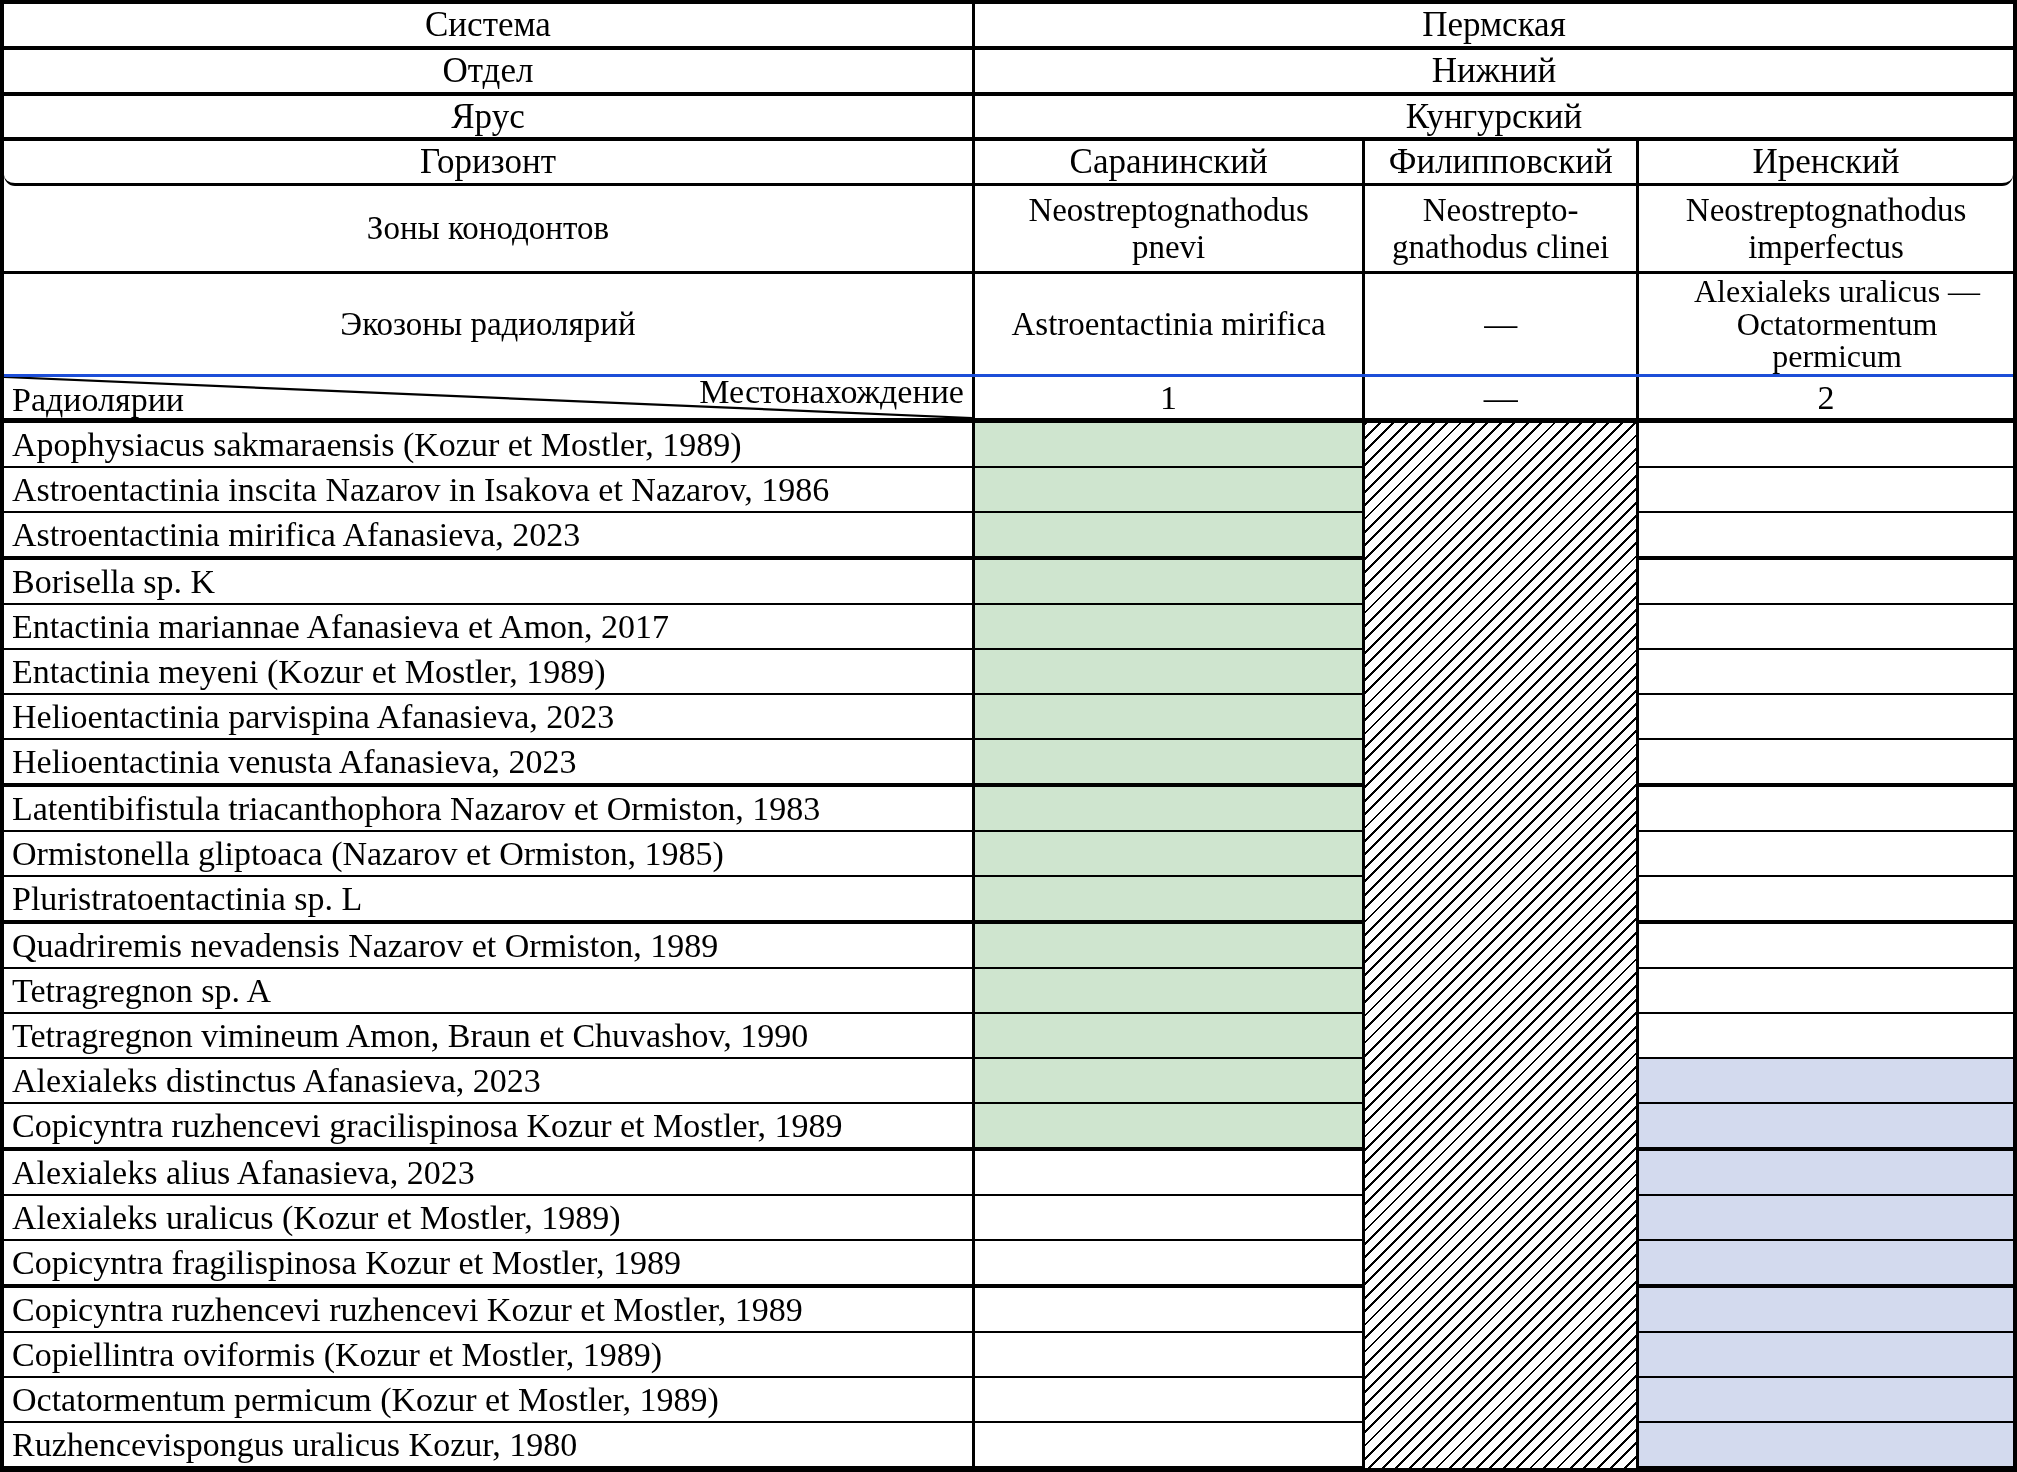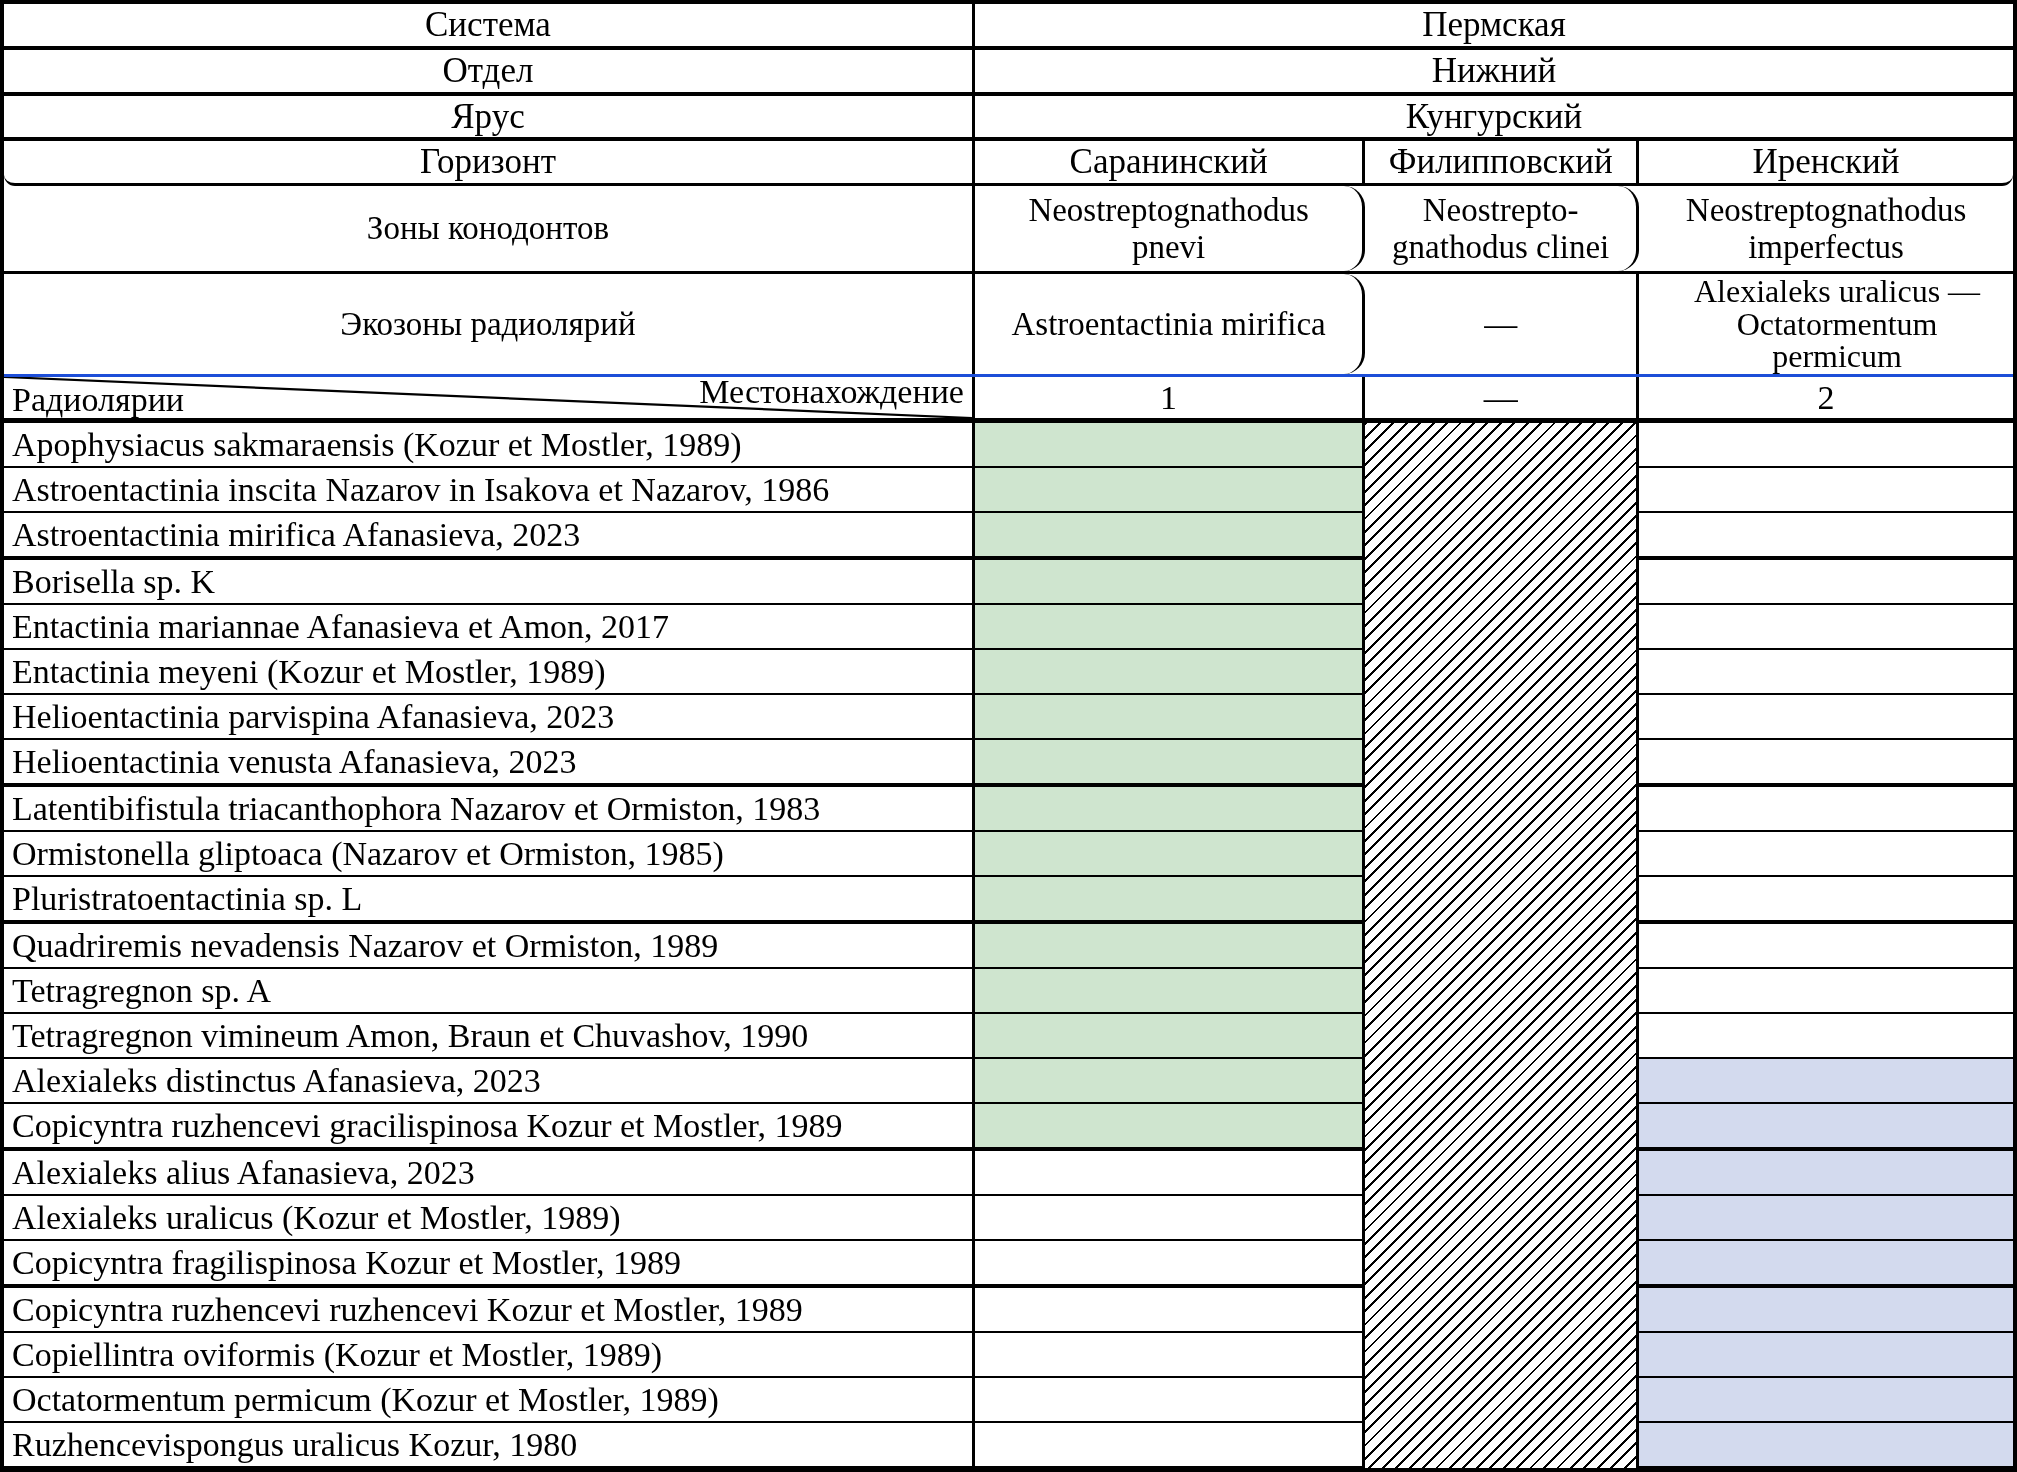--- a/index.html
+++ b/index.html
@@ -33,21 +33,21 @@
   .br { border-right: 3px solid #000; }
 
   
   .hr-sys, .hr-otd, .hr-yar { flex: 0 0 46px; border-bottom: 4px solid #000; font-size: 35px; }
   .hr-yar { flex-basis: 45px; }
   .hr-gor { flex: 0 0 45px; border-bottom: 3px solid #000; font-size: 35px; border-radius: 11px; }
   .hr-con { flex: 0 0 88px; border-bottom: 3px solid #000; font-size: 33px; }
   .hr-eco { flex: 0 0 103px; border-bottom: 3px solid #1d4ed8; font-size: 33px; font-family: Liberation Serif, serif; }
   .hr-loc { flex: 0 0 46px; border-bottom: 5px solid #000; font-size: 34px; }
 
-  .multiline { white-space: pre-line; line-height: 1.12; border-radius: 21px; }
+  .multiline { white-space: pre-line; line-height: 1.12; }
   .eco-c3 { font-size: 32px; line-height: 1.03; margin-left: 22px; }
 
   
   .corner-cell { position: relative; justify-content: flex-start; }
   .corner-cell svg { position: absolute; inset: 0; width: 100%; height: 100%; }
   .corner-top-right {
     position: absolute; top: -2px; right: 8px;
     font-size: 34px; line-height: 1;
   }
   .corner-bottom-left {

